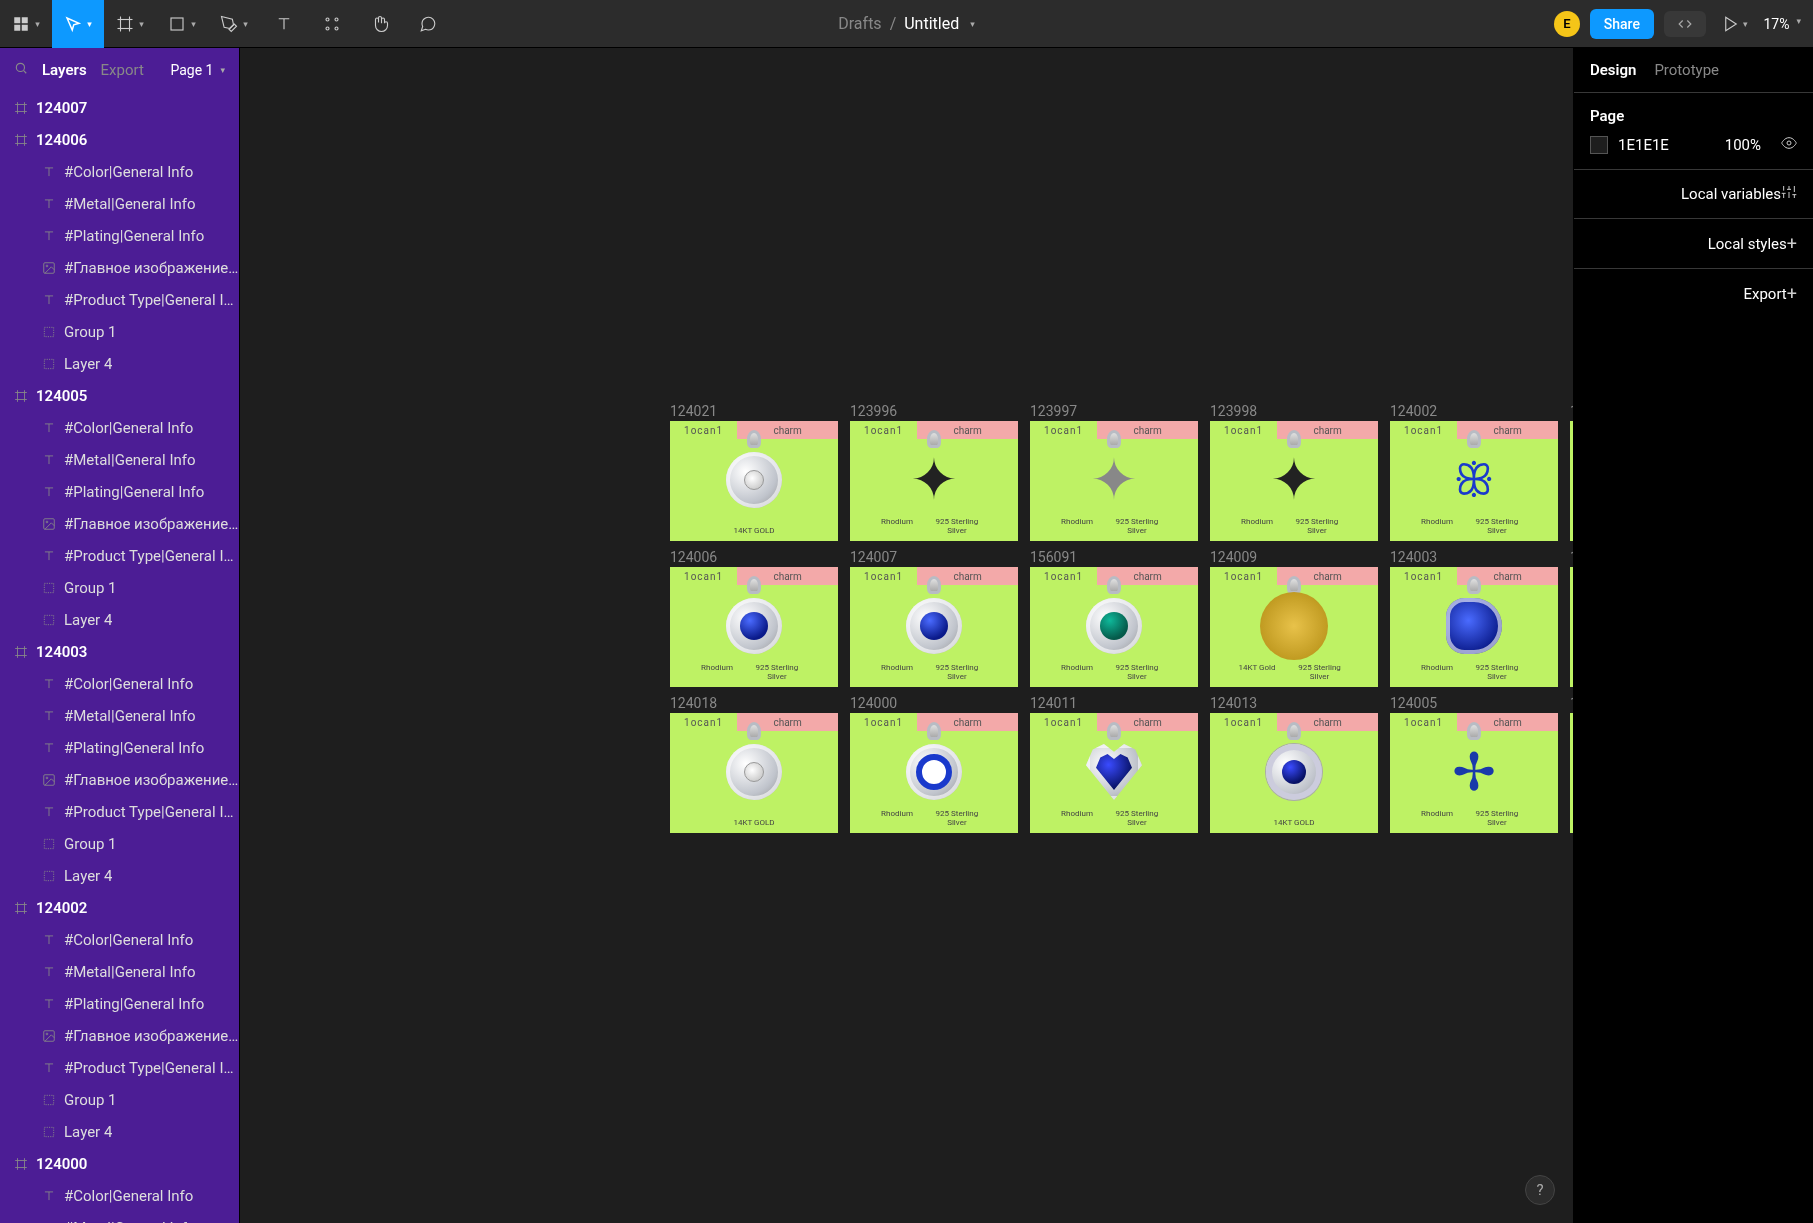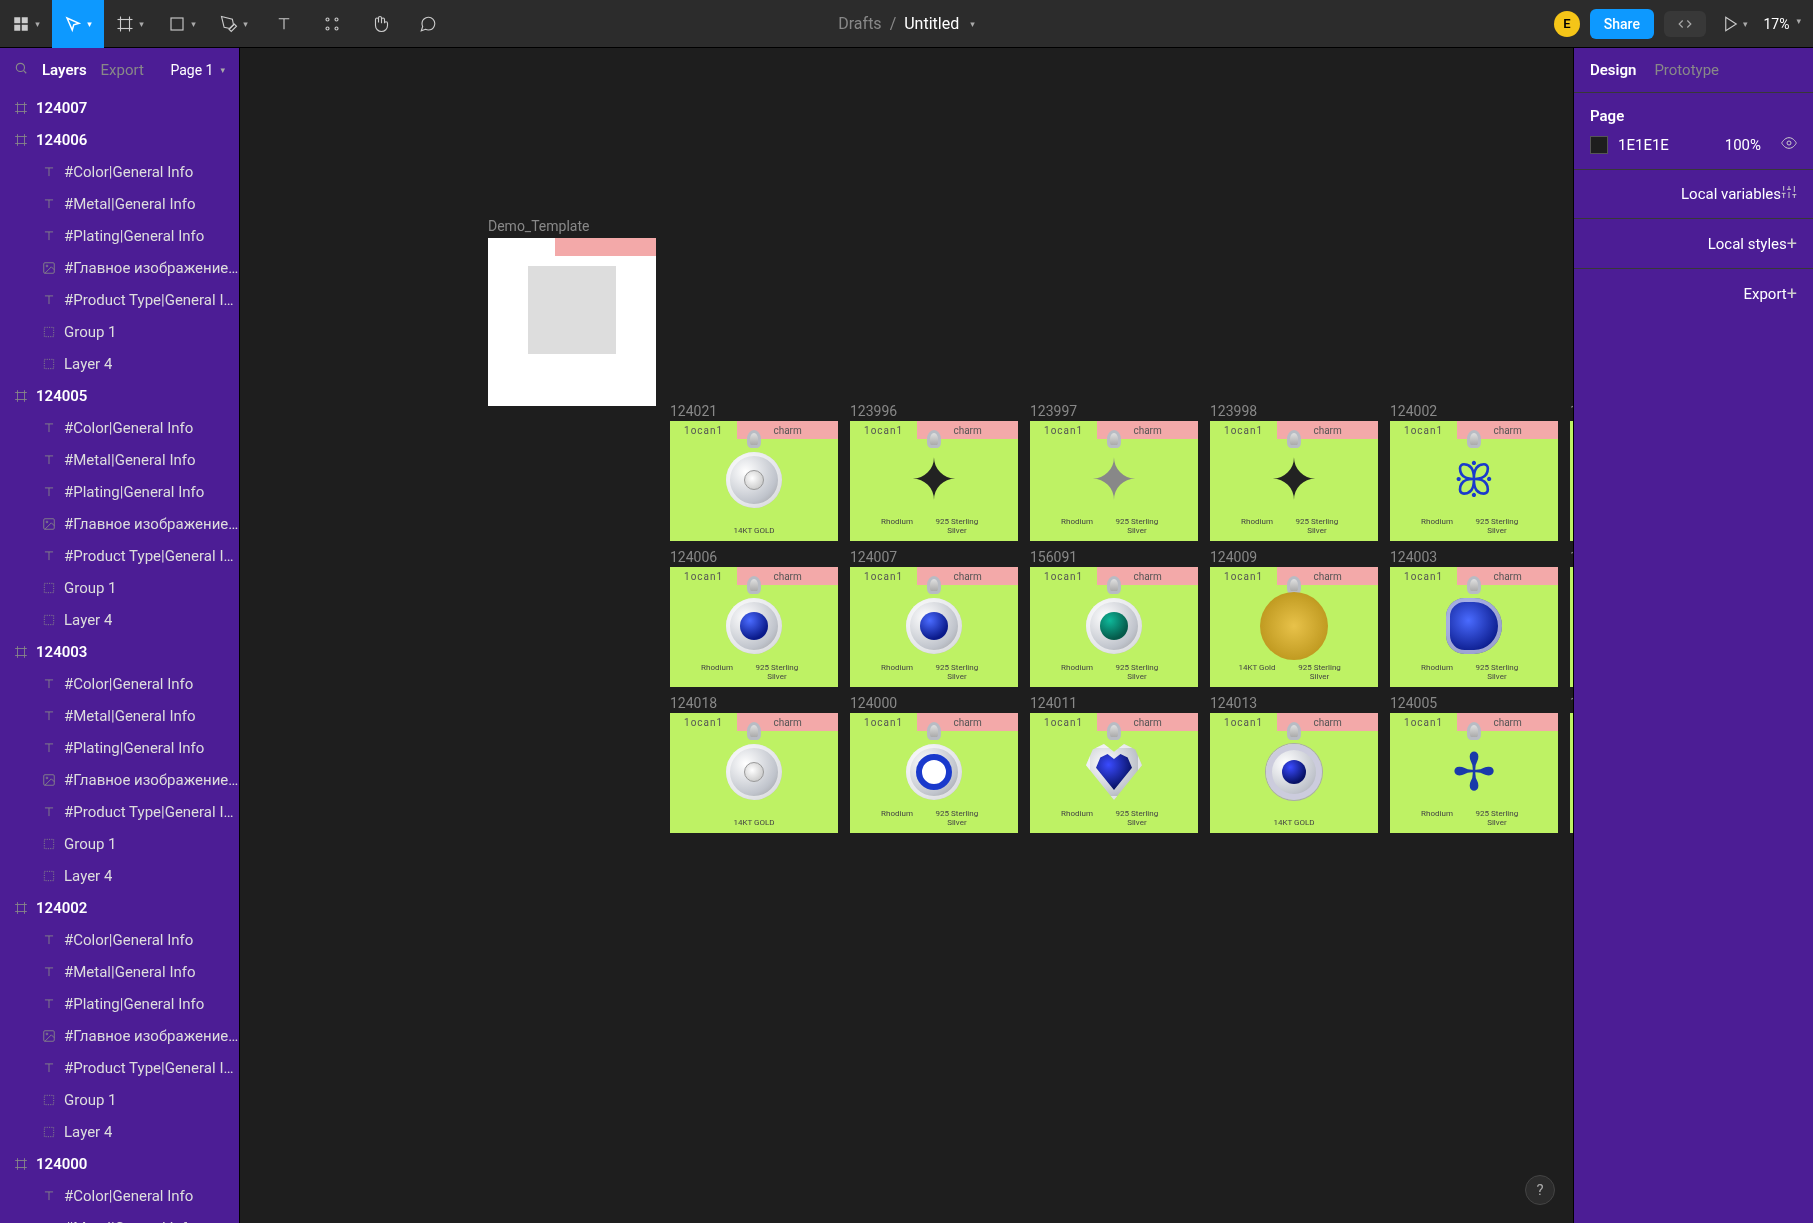--- a/index.html
+++ b/index.html
@@ -29,21 +29,21 @@
 .left-head .tab.active { color:#fff; font-weight:600; }
 .left-head .page { margin-left:auto; color:#fff; font-size:14px; display:flex; align-items:center; gap:4px; }
 .srch { color:#888; }
 .layer { height:32px; display:flex; align-items:center; font-size:15px; color:#ccc; cursor:pointer; gap:8px; }
 .layer.d0 { padding-left:14px; font-weight:600; color:#fff; }
 .layer.d1 { padding-left:42px; color:#ddd; }
 .layer .ico { width:14px; height:14px; display:flex; align-items:center; justify-content:center; color:#888; flex-shrink:0; }
 .layer .lbl { white-space:nowrap; overflow:hidden; text-overflow:ellipsis; }
 
 
-.right { position:absolute; right:0; top:48px; bottom:0; width:240px; background:#4c1d95; border-left:1px solid #000; }
+.right { position:absolute; right:0; top:48px; bottom:0; width:240px; background:#000000; border-left:1px solid #000; }
 .right-tabs { height:44px; display:flex; align-items:center; padding:0 16px; gap:18px; font-size:15px; }
 .right-tabs .tab { color:#888; cursor:pointer; }
 .right-tabs .tab.active { color:#fff; font-weight:600; }
 .sect { border-top:1px solid #383838; padding:14px 16px; }
 .sect-title { color:#fff; font-size:15px; font-weight:600; margin-bottom:10px; }
 .bgrow { display:flex; align-items:center; gap:10px; font-size:15px; }
 .swatch { width:18px; height:18px; background:#1e1e1e; border:1px solid #555; }
 .bgrow .op { margin-left:auto; }
 .eye { width:16px; height:16px; }
 .sect-flex { display:flex; align-items:center; justify-content:flex-end; font-size:15px; }
@@ -570,30 +570,20 @@
   </div>
   <div class="sect">
     <div class="sect-flex">
       <span>Export</span>
       <span style="font-size:18px;color:#ccc">+</span>
     </div>
   </div>
 </div>
 
 <div class="canvas">
-  <div class="demo-frame" style="left:248px;top:170px">
-    <div class="fname">Demo_Template</div>
-    <div class="demo-card">
-      <div class="hdr">
-          <div class="lft"></div>
-          <div class="rgt"></div>
-        </div>
-      <div class="ph"></div>
-    </div>
-  </div>
   <div class="grid" id="canvas-grid">
       <div class="grid-row">
         <div class="cell">
           <div class="cname">124021</div>
           <div class="card">
             <div class="chdr">
               <div class="brand">1ocan1</div>
               <div class="ptype">charm</div>
             </div>
             <div class="img">

